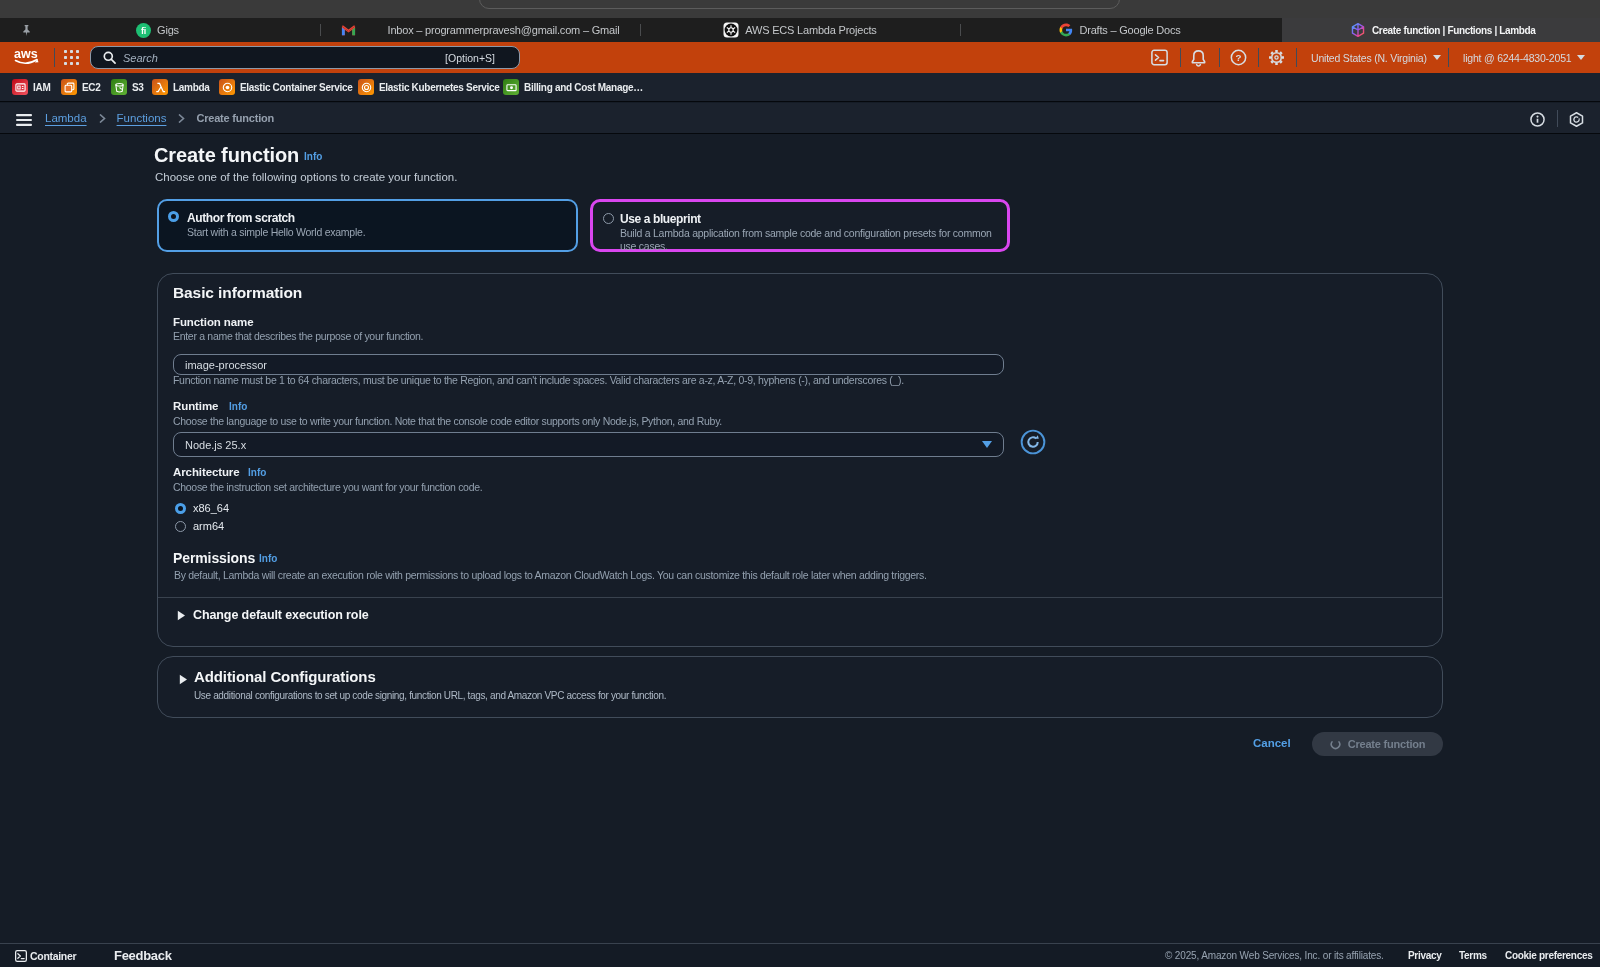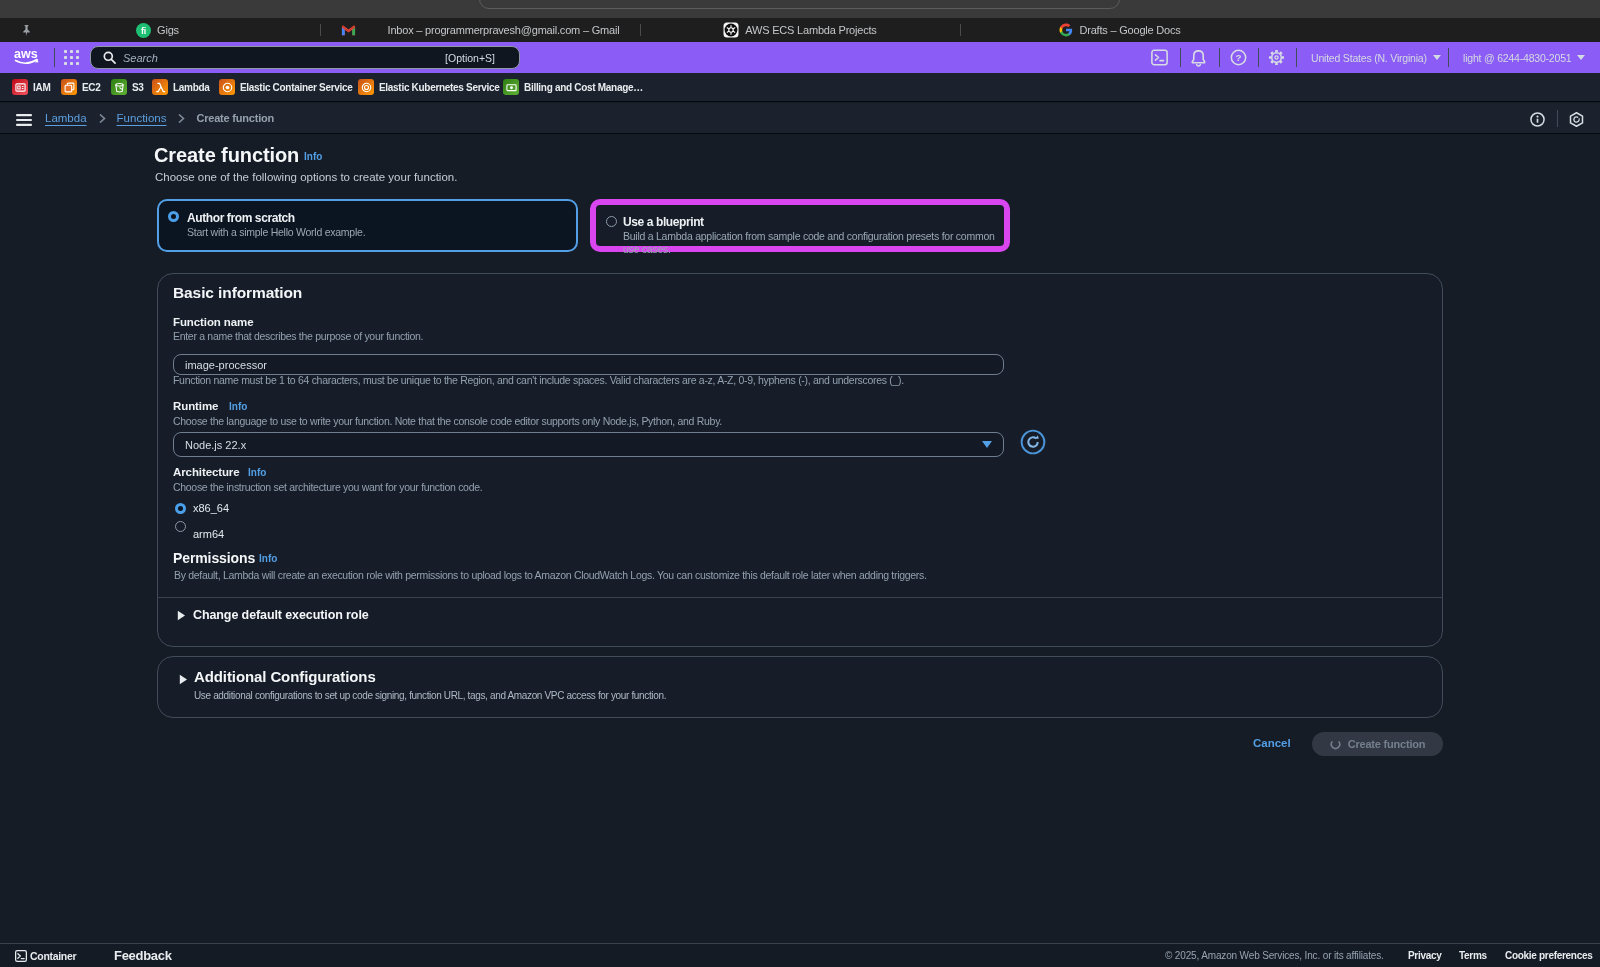--- a/index.html
+++ b/index.html
@@ -10,21 +10,21 @@
   
   .mac-strip { position:absolute; top:0; left:0; width:1600px; height:18px; background:#3a3a3a; overflow:hidden; }
   .mac-ghost { position:absolute; top:-14px; left:479px; width:641px; height:23px; border:1.5px solid #5c5c5c; border-radius:10px; }
   .tabbar { position:absolute; top:18px; left:0; width:1600px; height:24px; background:#1e1e1e; }
   .tab { position:absolute; top:0; height:24px; display:flex; align-items:center; justify-content:center; gap:6px; color:#c4c7ca; font-size:11px; letter-spacing:-0.2px; }
   .tabsep { position:absolute; top:6px; width:1px; height:12px; background:#4a4c4e; }
   .tab-active { background:#3b3b3d; color:#f3f4f5; font-weight:700; font-size:10px; letter-spacing:-0.35px; justify-content:flex-start; padding-left:68px; }
   .pin { position:absolute; top:5px; left:21px; }
 
   
-  .aws-header { position:absolute; top:42px; left:0; width:1600px; height:47px; background:#8b5cf6; border-bottom:1px solid #05080c; }
+  .aws-header { position:absolute; top:42px; left:0; width:1600px; height:47px; background:#c2410c; border-bottom:1px solid #05080c; }
   .search { position:absolute; left:90px; top:4px; width:430px; height:23px; border:1px solid #8d99a8; border-radius:8px; background:#10161f; display:flex; align-items:center; padding:0 24px 0 12px; }
   .search .ph { color:#a4b1c0; font-style:italic; font-size:11px; margin-left:7px; }
   .search .kbd { margin-left:auto; color:#d5dbe2; font-size:10.5px; }
   .hdr-sep { position:absolute; top:6px; width:1px; height:19px; background:#414b59; }
   .hdr-txt { position:absolute; top:0; height:31px; display:flex; align-items:center; color:#d4dae1; font-size:10.5px; letter-spacing:-0.2px; gap:6px; }
   .caret-down { width:0; height:0; border-left:4px solid transparent; border-right:4px solid transparent; border-top:5px solid #d4dae1; }
 
   
   .favbar { position:absolute; top:73px; left:0; width:1600px; height:29px; background:#1b222d; border-bottom:1px solid #05080c; }
   .fav { position:absolute; top:0; height:28px; display:flex; align-items:center; gap:5px; color:#e9ecef; font-size:10px; font-weight:700; letter-spacing:-0.3px; white-space:nowrap; }
@@ -39,21 +39,21 @@
   
   .content { position:absolute; top:134px; left:0; width:1600px; height:809px; background:#151c26; }
   h1 { position:absolute; left:154px; top:10px; font-size:20px; font-weight:700; color:#f4f6f8; letter-spacing:-0.1px; }
   .info-link { color:#539fe5; font-size:10px; font-weight:700; }
   .h1sub { position:absolute; left:155px; top:37px; font-size:11.5px; color:#c3ccd6; }
 
   .tile { position:absolute; top:65px; height:53px; border-radius:10px; }
   .t-title { position:absolute; top:10px; font-size:12px; font-weight:700; color:#eef1f4; letter-spacing:-0.4px; }
   .t-desc { position:absolute; top:25px; font-size:10.5px; color:#9aa6b4; letter-spacing:-0.25px; line-height:1.28; }
   .tile-sel { border:2px solid #539fe5; background:#0b1521; }
-  .tile-un { border:6px solid #d946ef; background:#161d28; }
+  .tile-un { border:3px solid #d946ef; background:#161d28; }
 
   .radio { width:11px; height:11px; border-radius:50%; }
   .radio-on { border:3.2px solid #4b9fe8; background:#0a121d; }
   .radio-off { border:1.8px solid #8d99a8; background:transparent; }
 
   .panel { position:absolute; left:157px; width:1286px; border:1px solid #414c5a; border-radius:16px; background:#161d28; }
   .p-basic { top:139px; height:374px; }
   .p-add { top:522px; height:62px; }
 
   .lbl { font-size:11.5px; font-weight:700; color:#eef1f4; letter-spacing:-0.1px; }
@@ -104,20 +104,34 @@
     <span>AWS ECS Lambda Projects</span>
   </div>
   <div class="tab" style="left:960px; width:320px;">
     <svg width="14" height="14" viewBox="0 0 48 48">
         <path fill="#4285f4" d="M45.1 24.5c0-1.6-.1-3.1-.4-4.5H24v8.5h11.8c-.5 2.8-2.1 5.1-4.4 6.7v5.6h7.2c4.2-3.9 6.5-9.6 6.5-16.3z"></path>
         <path fill="#34a853" d="M24 46c6 0 11.1-2 14.8-5.4l-7.2-5.6c-2 1.3-4.6 2.1-7.6 2.1-5.8 0-10.8-3.9-12.5-9.2H4v5.8C7.7 41 15.2 46 24 46z"></path>
         <path fill="#fbbc05" d="M11.5 27.9c-.5-1.3-.7-2.6-.7-4s.3-2.7.7-4v-5.8H4C2.5 17.1 1.7 20.4 1.7 24s.8 6.9 2.3 9.8l7.5-5.9z"></path>
         <path fill="#ea4335" d="M24 10.8c3.3 0 6.2 1.1 8.5 3.3l6.4-6.4C35.1 4.1 30 2 24 2 15.2 2 7.7 7 4 14.1l7.5 5.8c1.7-5.3 6.7-9.1 12.5-9.1z"></path>
       </svg>
     <span>Drafts – Google Docs</span>
+  </div>
+  <div class="tab tab-active" style="left:1282px; width:318px;">
+    <svg width="16" height="16" viewBox="0 0 24 24">
+      <defs>
+          <linearGradient id="cubeg" x1="0" y1="0" x2="1" y2="1">
+            <stop offset="0" stop-color="#4aa8ff"></stop>
+            <stop offset="0.45" stop-color="#8d5bf0"></stop>
+            <stop offset="0.75" stop-color="#e84393"></stop>
+            <stop offset="1" stop-color="#f2703d"></stop>
+          </linearGradient>
+        </defs>
+      <path d="M12 2.6 L20.3 7.3 V16.7 L12 21.4 L3.7 16.7 V7.3 Z M12 2.6 V12 M3.7 7.3 L12 12 L20.3 7.3 M12 21.4 V12" fill="none" stroke="url(#cubeg)" stroke-width="2.1" stroke-linejoin="round"></path>
+    </svg>
+    <span>Create function | Functions | Lambda</span>
   </div>
   <div class="tabsep" style="left:320px;"></div>
   <div class="tabsep" style="left:640px;"></div>
   <div class="tabsep" style="left:960px;"></div>
 </div>
 
 <div class="aws-header">
   <div class="abs" style="left:14px; top:5px;">
     <svg width="30" height="21" viewBox="0 0 30 21">
       <text x="0" y="11" font-size="12.5" font-weight="700" fill="#fff" font-family="Liberation Sans">aws</text>
@@ -307,37 +321,37 @@
     <div class="abs" style="left:15px; top:10px; font-size:15.5px; font-weight:700; color:#f4f6f8; letter-spacing:-0.1px;">Basic information</div>
 
     <div class="lbl abs" style="left:15px; top:42px;">Function name</div>
     <div class="hint abs" style="left:15px; top:56px;">Enter a name that describes the purpose of your function.</div>
     <div class="fld abs" style="left:15px; top:80px; width:831px; height:21px;">image-processor</div>
     <div class="hint abs" style="left:15px; top:100px;">Function name must be 1 to 64 characters, must be unique to the Region, and can't include spaces. Valid characters are a-z, A-Z, 0-9, hyphens (-), and underscores (_).</div>
 
     <div class="lbl abs" style="left:15px; top:126px;">Runtime</div>
     <span class="info-link abs" style="left:71px; top:127px;">Info</span>
     <div class="hint abs" style="left:15px; top:141px;">Choose the language to use to write your function. Note that the console code editor supports only Node.js, Python, and Ruby.</div>
-    <div class="fld abs" style="left:15px; top:158px; width:831px; height:25px;">Node.js 22.x</div>
+    <div class="fld abs" style="left:15px; top:158px; width:831px; height:25px;">Node.js 25.x</div>
     <span class="abs" style="left:824px; top:167px; width:0; height:0; border-left:5.5px solid transparent; border-right:5.5px solid transparent; border-top:7px solid #539fe5;"></span>
     <div class="abs" style="left:862px; top:155px;">
       <svg width="26" height="26" viewBox="0 0 27 27">
           <circle cx="13.5" cy="13.5" r="11.8" fill="none" stroke="#4b94d8" stroke-width="2"></circle>
           <path d="M18.4 13.5 a4.9 4.9 0 1 1 -1.7 -3.7" fill="none" stroke="#84b8e8" stroke-width="2.1"></path>
           <path d="M15.6 10.1 h3.9 l -1 -3.5 z" fill="#84b8e8"></path>
         </svg>
     </div>
 
     <div class="lbl abs" style="left:15px; top:192px;">Architecture</div>
     <span class="info-link abs" style="left:90px; top:193px;">Info</span>
     <div class="hint abs" style="left:15px; top:207px;">Choose the instruction set architecture you want for your function code.</div>
     <span class="radio radio-on abs" style="left:17px; top:229px;"></span>
     <div class="abs" style="left:35px; top:228px; font-size:11px; color:#e4e9ee;">x86_64</div>
     <span class="radio radio-off abs" style="left:17px; top:247px;"></span>
-    <div class="abs" style="left:35px; top:246px; font-size:11px; color:#e4e9ee;margin-top:8px;">arm64</div>
+    <div class="abs" style="left:35px; top:246px; font-size:11px; color:#e4e9ee;">arm64</div>
 
     <div class="abs" style="left:15px; top:276px; font-size:14px; font-weight:700; color:#f4f6f8; letter-spacing:-0.1px;">Permissions</div>
     <span class="info-link abs" style="left:101px; top:279px;">Info</span>
     <div class="hint abs" style="left:16px; top:295px; font-size:10.5px;">By default, Lambda will create an execution role with permissions to upload logs to Amazon CloudWatch Logs. You can customize this default role later when adding triggers.</div>
     <div class="abs" style="left:0; top:323px; width:100%; height:1px; background:#39424e;"></div>
     <svg class="abs" style="left:19px; top:336px;" width="9" height="11" viewBox="0 0 9 11">
         <path d="M0.8 0.8 L8 5.5 L0.8 10.2 Z" fill="#e9ecef"></path>
       </svg>
     <div class="abs" style="left:35px; top:334px; font-size:12.5px; font-weight:700; color:#f4f6f8; letter-spacing:-0.1px;">Change default execution role</div>
   </div>

